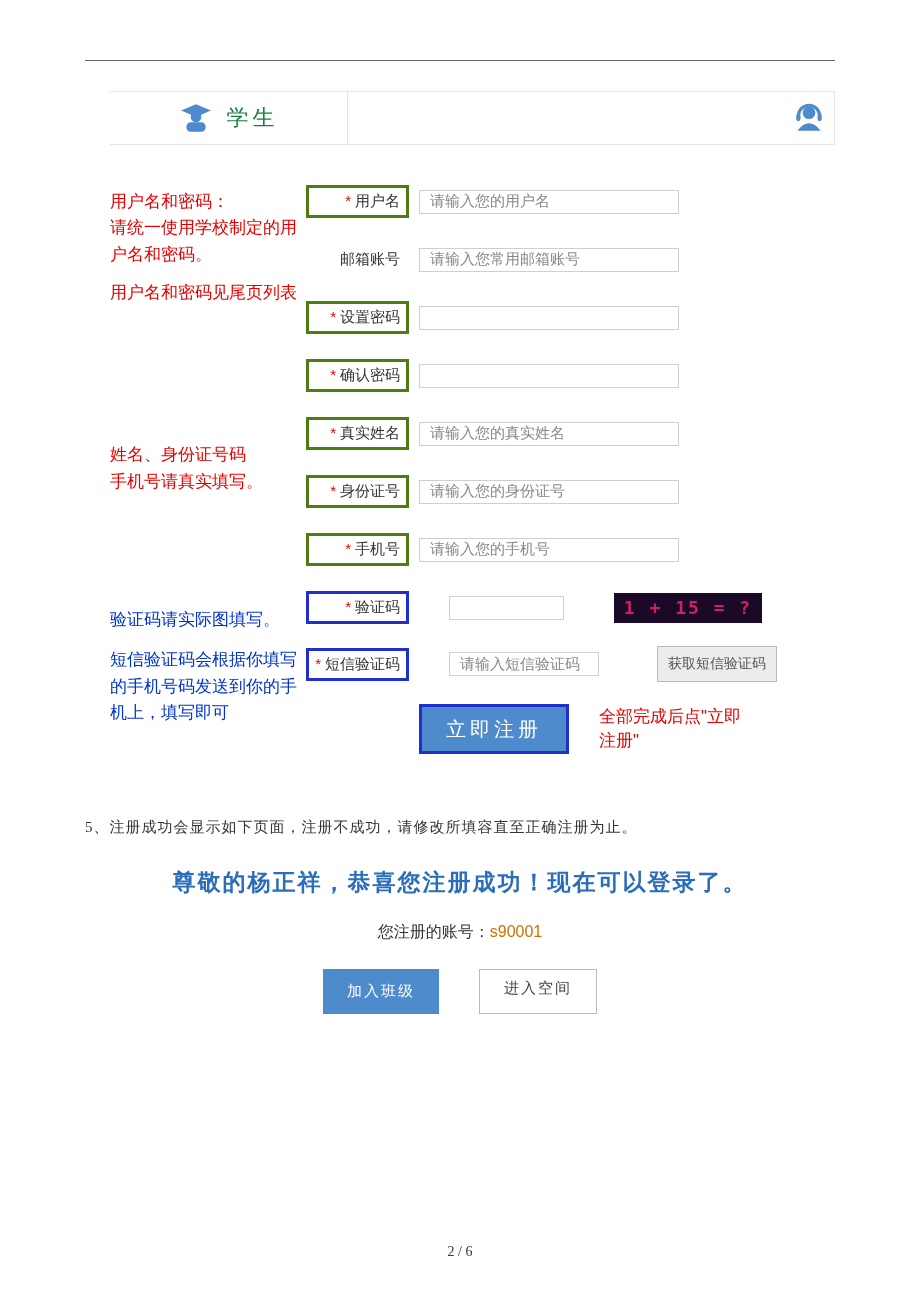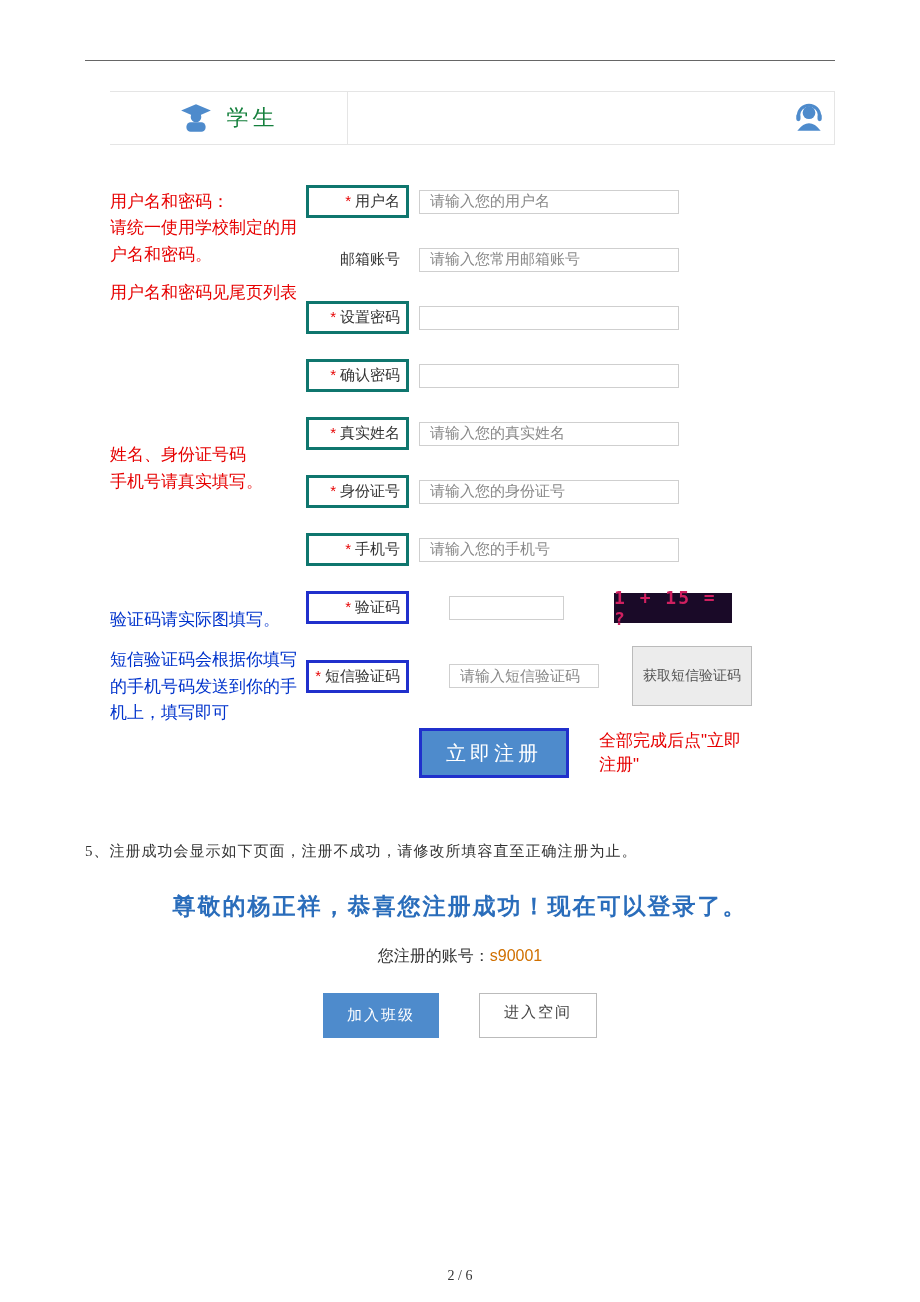--- a/index.html
+++ b/index.html
@@ -105,60 +105,60 @@
   .row.tight { margin-bottom: 22px; gap: 30px; }
   .label {
     width: 85px;
     text-align: right;
     font-size: 15px;
     padding: 4px 6px;
     box-sizing: content-box;
     white-space: nowrap;
   }
   .label .req { color: #e60000; margin-right: 4px; }
-  .label.box-red { border: 3px solid #0f766e; }
+  .label.box-red { border: 3px solid #4d7c0f; }
   .label.box-blue { border: 3px solid #2030cc; }
   .label.box-none { border: 3px solid transparent; }
 
   .input {
     border: 1px solid #cfcfcf;
     height: 24px;
     font-size: 15px;
     color: #888;
     padding: 0 10px;
     margin-left: 10px;
     box-sizing: border-box;
     width: 260px;
     background: #fff;
     display: flex;
     align-items: center;
   }
   .input.short { width: 115px; }
   .input.sms { width: 150px; }
   .captcha {
     margin-left: 20px;
-    width: 118px;
+    width: 148px;
     height: 30px;
     background: #1a0a28;
     color: #d02060;
     font-family: monospace;
     font-size: 18px;
     display: flex;
     align-items: center;
     justify-content: center;
     letter-spacing: 2px;
     font-weight: bold;
   }
   .btn-sms {
-    margin-left: 3px;
+    margin-left: 28px;
     height: 34px;
     border: 1px solid #bbb;
     background: #ececec;
     font-size: 14px;
-    padding: 12px 10px;
+    padding: 0 10px;
     display: flex;
     align-items: center;
     color: #555;
   }
 
   .submit-row {
     display: flex;
     align-items: center;
     margin-left: 113px;
     margin-bottom: 24px;

